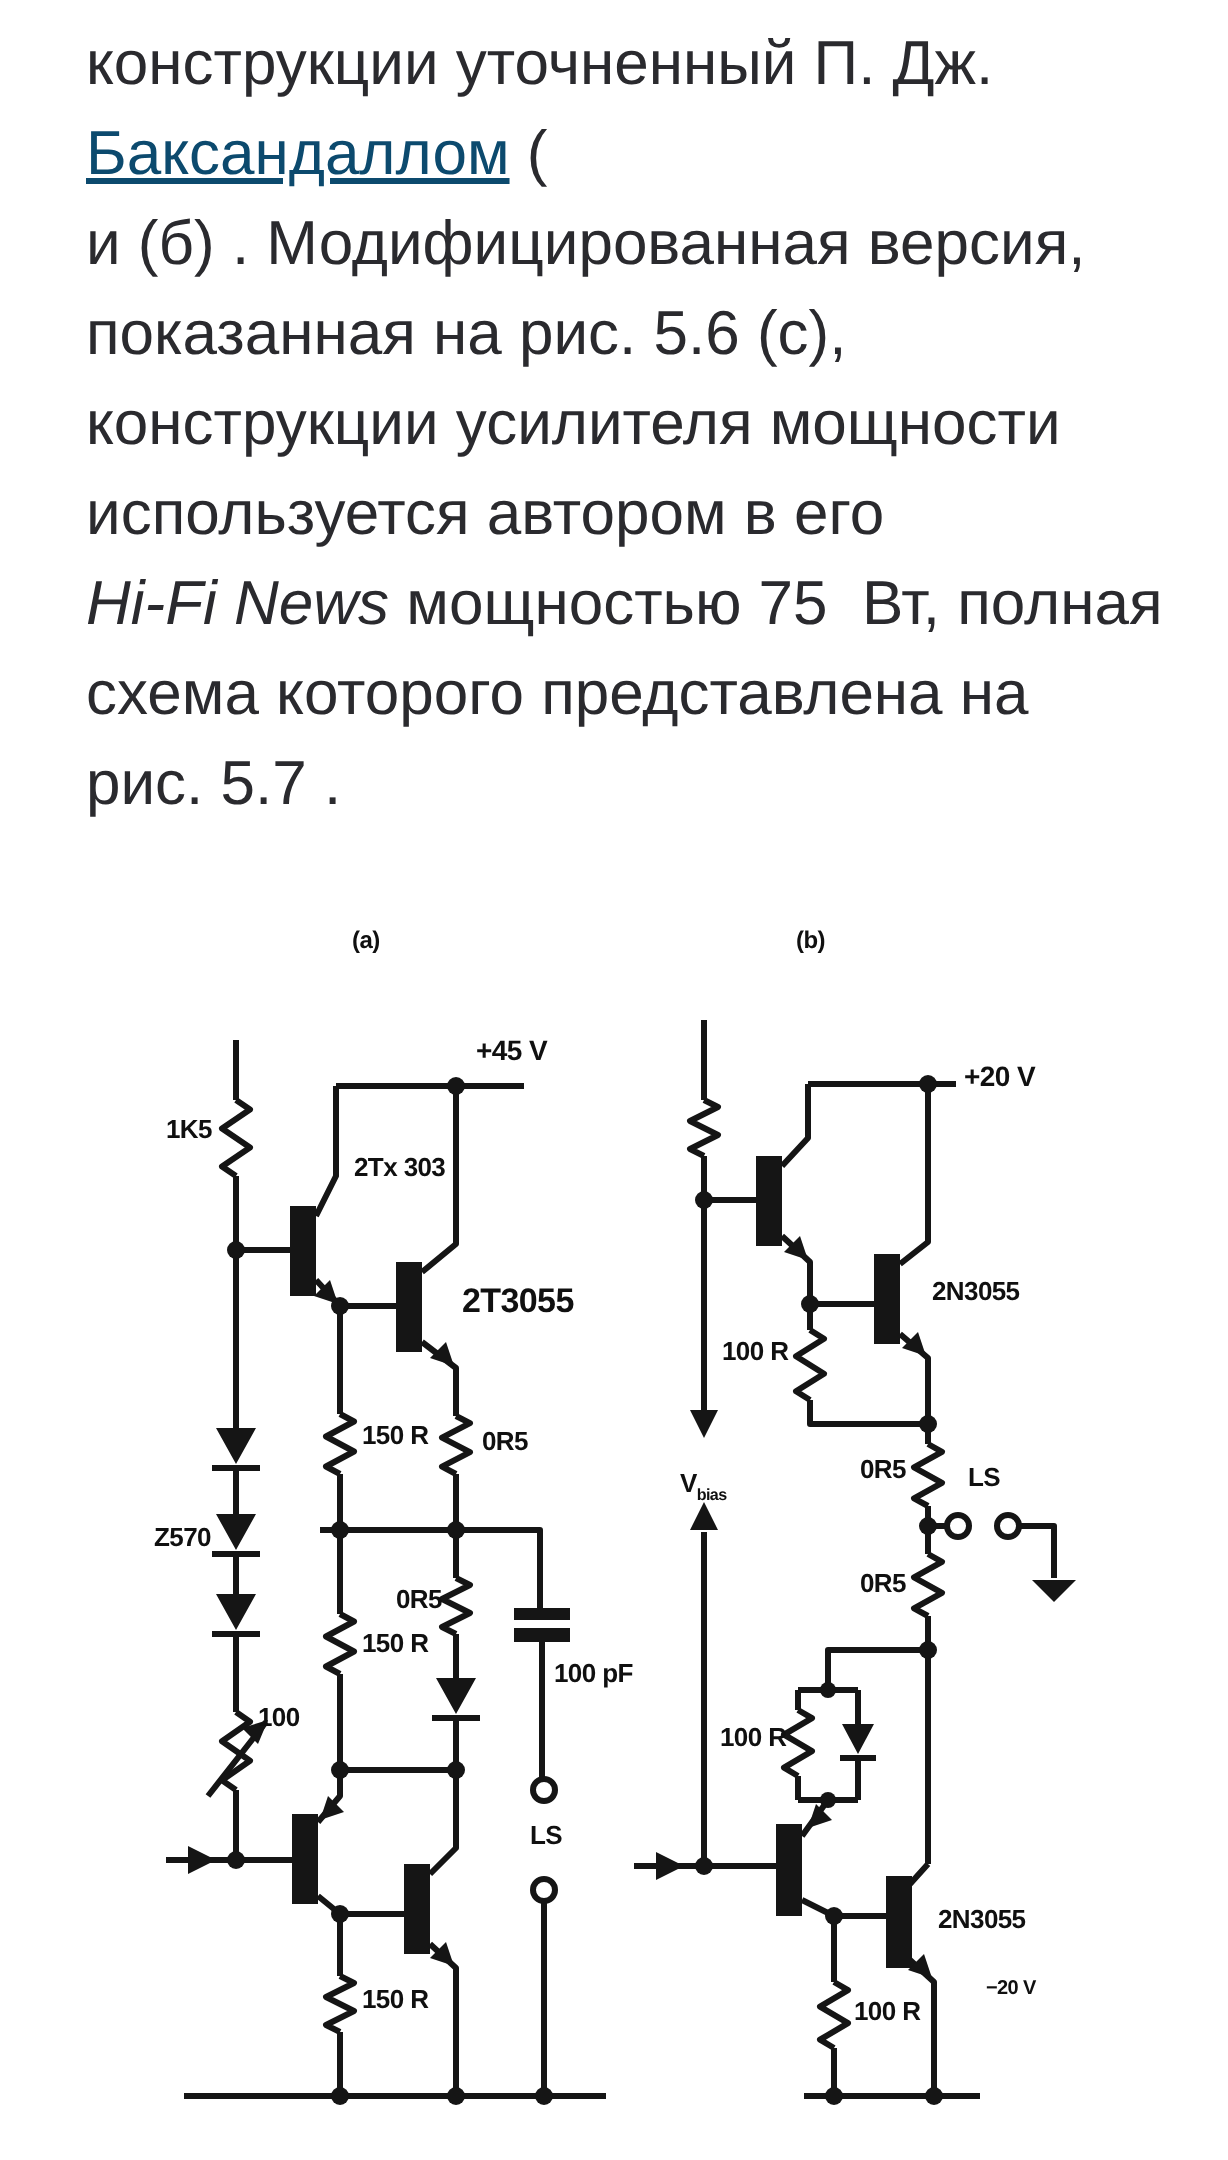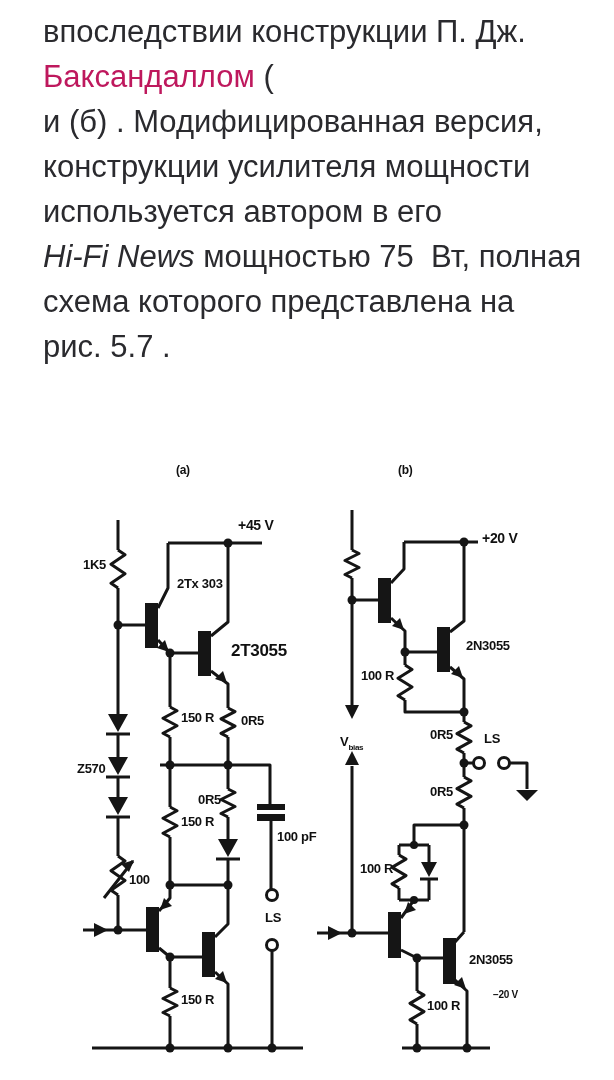--- a/index.html
+++ b/index.html
@@ -1,21 +1,21 @@
 <!DOCTYPE html>
 <html><head>
 <meta charset="utf-8">
 <style>
   html,body{margin:0;padding:0;background:#e8e8e8;}
   .page{position:relative;width:614px;height:1080px;background:#ffffff;overflow:hidden;
         font-family:"Liberation Sans",sans-serif;}
   .doc-text{position:absolute;left:43px;top:9px;width:560px;color:#2a2a2e;
             font-size:31px;line-height:45px;}
   .doc-line{white-space:nowrap;height:45px;}
-  .doc-line a{color:#be185d;cursor:pointer;}
+  .doc-line a{color:#0c4a6e;text-decoration:underline;cursor:pointer;}
   .doc-line em{font-style:italic;}
   .figure{position:absolute;left:0;top:0;width:614px;height:1080px;}
   .figure svg{position:absolute;left:0;top:0;}
   .clbl{position:absolute;font-weight:bold;color:#101010;letter-spacing:-0.3px;
         white-space:nowrap;line-height:1;}
   .clbl sub{font-size:62%;line-height:1;margin-top:31px;}
 </style>
 </head>
 <body>
 
@@ -172,42 +172,43 @@
         <span class="clbl" style="left: 238px; top: 518px; font-size: 14px;">+45 V</span>
         <span class="clbl" style="left: 83px; top: 558px; font-size: 13px;">1K5</span>
         <span class="clbl" style="left: 177px; top: 577px; font-size: 13px;">2Tx 303</span>
         <span class="clbl" style="left: 231px; top: 642px; font-size: 17px;">2T3055</span>
         <span class="clbl" style="left: 181px; top: 711px; font-size: 13px;">150 R</span>
         <span class="clbl" style="left: 241px; top: 714px; font-size: 13px;">0R5</span>
         <span class="clbl" style="left: 77px; top: 762px; font-size: 13px;">Z570</span>
         <span class="clbl" style="left: 198px; top: 793px; font-size: 13px;">0R5</span>
         <span class="clbl" style="left: 181px; top: 815px; font-size: 13px;">150 R</span>
         <span class="clbl" style="left: 277px; top: 830px; font-size: 13px; text-align: right;">100 pF</span>
-        <span class="clbl" style="left: 129px; top: 873px; font-size: 13px;">100</span>
+        <span class="clbl" style="left: 129px; top: 852px; font-size: 13px;">100</span>
         <span class="clbl" style="left: 265px; top: 911px; font-size: 13px;">LS</span>
         <span class="clbl" style="left: 181px; top: 993px; font-size: 13px;">150 R</span>
         <span class="clbl" style="left: 398px; top: 464px; font-size: 12px;">(b)</span>
         <span class="clbl" style="left: 482px; top: 531px; font-size: 14px;">+20 V</span>
         <span class="clbl" style="left: 466px; top: 639px; font-size: 13px;">2N3055</span>
         <span class="clbl" style="left: 361px; top: 669px; font-size: 13px;">100 R</span>
         <span class="clbl" style="left: 340px; top: 735px; font-size: 13px;">V<sub>bias</sub></span>
         <span class="clbl" style="left: 430px; top: 728px; font-size: 13px;">0R5</span>
         <span class="clbl" style="left: 484px; top: 732px; font-size: 13px;">LS</span>
         <span class="clbl" style="left: 430px; top: 785px; font-size: 13px;">0R5</span>
         <span class="clbl" style="left: 360px; top: 862px; font-size: 13px;">100 R</span>
         <span class="clbl" style="left: 469px; top: 953px; font-size: 13px;">2N3055</span>
         <span class="clbl" style="left: 427px; top: 999px; font-size: 13px;">100 R</span>
         <span class="clbl" style="left: 493px; top: 990px; font-size: 10px;">−20 V</span>
       </div>
   </div>
 
   <div class="doc-text" id="text-block">
-      <div class="doc-line"><span>впоследствии конструкции П. Дж.</span></div>
+      <div class="doc-line"><span>конструкции уточненный П. Дж.</span></div>
       <div class="doc-line"><a>Баксандаллом</a><span> (</span></div>
       <div class="doc-line"><span>и (б) . Модифицированная версия,</span></div>
+      <div class="doc-line"><span>показанная на рис. 5.6 (с),</span></div>
       <div class="doc-line"><span>конструкции усилителя мощности</span></div>
       <div class="doc-line"><span>используется автором в его</span></div>
       <div class="doc-line"><em>Hi-Fi News</em><span> мощностью 75&nbsp; Вт, полная</span></div>
       <div class="doc-line"><span>схема которого представлена на</span></div>
       <div class="doc-line"><span>рис. 5.7 .</span></div>
     </div>
 
 </div>
 
 </body></html>

